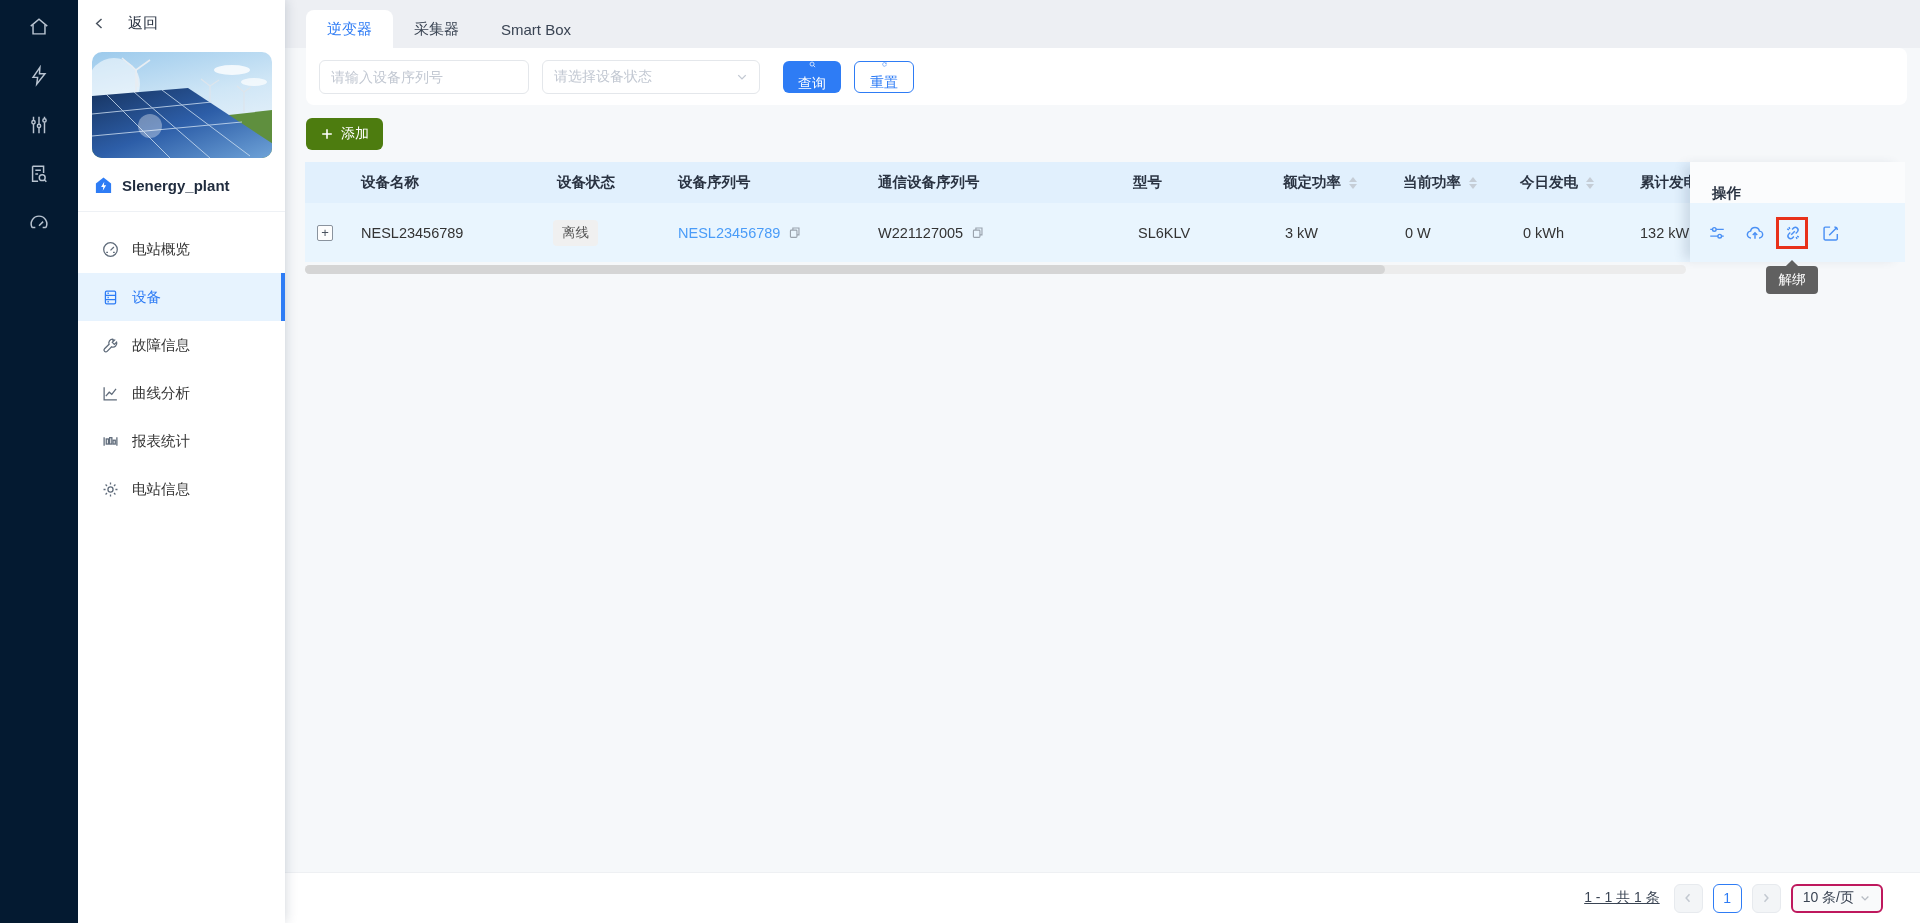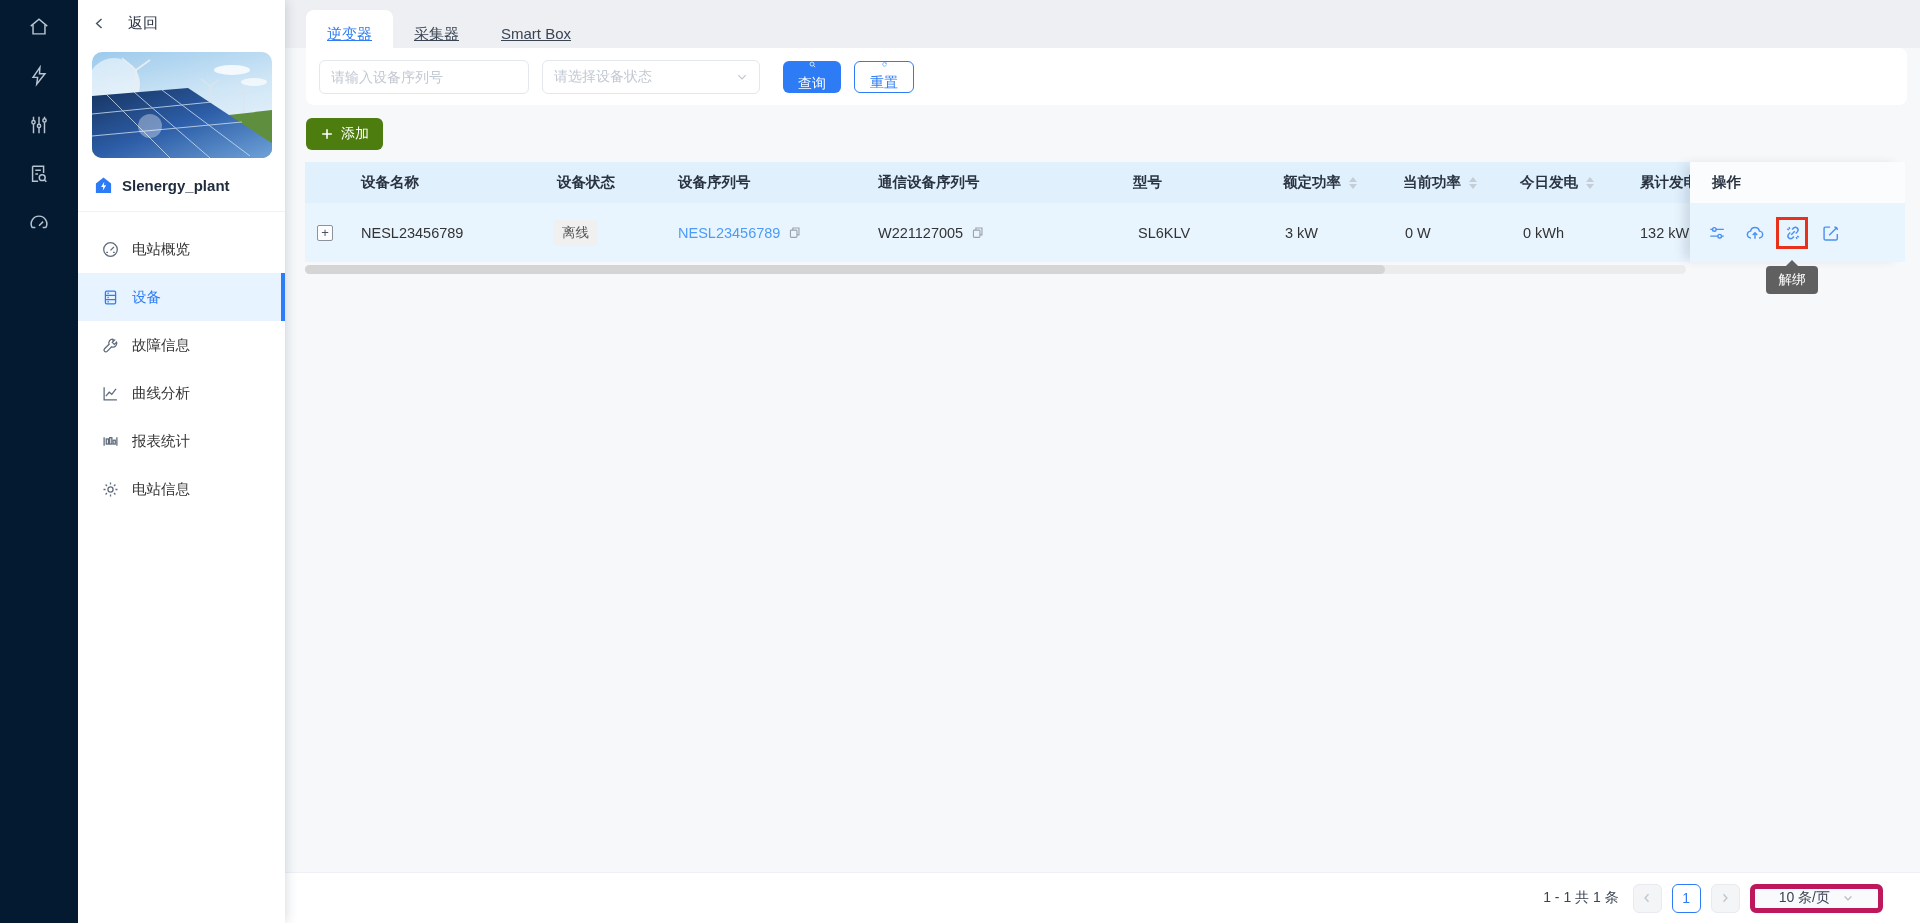--- a/index.html
+++ b/index.html
@@ -26,22 +26,22 @@
                font-size:14.5px; color:#333; cursor:pointer; position:relative; }
   .menu-item svg { width:17px; height:17px; color:#5f6b7a; }
   .menu-item.active { background:#e7f3fe; color:#2e7cf5;font-family:Liberation Serif, serif; }
   .menu-item.active svg { color:#2e7cf5; }
   .menu-item.active::after { content:""; position:absolute; right:0; top:0; width:4px; height:100%;
                              background:#2e7cf5; }
 
   
   .content { position:absolute; left:285px; top:0; right:0; height:923px; background:#f6f8fa; }
   .tabstrip { height:48px; background:#edeff3; display:flex; align-items:flex-end; padding-left:21px; }
-  .tab { height:38px; display:flex; align-items:flex-start; padding:15px 21px; font-size:15px;
-         color:#3a4453; cursor:pointer;text-decoration:underline; }
+  .tab { height:38px; display:flex; align-items:center; padding:8px 21px; font-size:15px;
+         color:#3a4453; cursor:pointer; }
   .tab.active { background:#fff; border-radius:8px 8px 0 0; color:#2e7cf5; }
 
   .filter-card { margin-left:21px; width:1601px; height:57px; background:#fff;
                  border-radius:0 8px 8px 8px; display:flex; align-items:center; gap:13px;
                  padding-left:13px; }
   .txt-input { width:210px; height:34px; border:1px solid #e4e7eb; border-radius:6px;
                padding:0 11px; font-size:14px; color:#333; outline:none;
                font-family:"Liberation Sans","DejaVu Sans",sans-serif; }
   .txt-input::placeholder { color:#c2c8d2; }
   .sel { width:218px; height:34px; border:1px solid #e4e7eb; border-radius:6px; background:#fff;
@@ -80,47 +80,47 @@
   .copy-icon { color:#9aa3ad; cursor:pointer; display:flex; }
   .copy-icon svg { width:13px; height:13px; }
 
   .hscroll { position:absolute; top:103px; left:0; width:1381px; height:9px; background:#ececec;
              border-radius:5px; }
   .hscroll-thumb { position:absolute; left:0; top:0; width:1080px; height:9px; background:#d5d5d5;
                    border-radius:5px; cursor:pointer; }
 
   .fixed-col { position:absolute; left:1385px; top:0; width:215px;
                box-shadow:-9px 0 10px -3px rgba(55,80,115,.16); }
-  .fixed-head { height:41px; background:#fbfcfd; display:flex; align-items:center; padding-left:22px;
+  .fixed-head { height:41px; background:#fbfcfd; display:flex; align-items:flex-end; padding-left:22px;
                 font-size:14.5px; font-weight:600; color:#2a3342; }
   .fixed-body { height:59px; background:#e9f5fe; display:flex; align-items:center; gap:20px;
                 padding-left:18px; }
   .act-icon { width:18px; height:18px; color:#4a90f5; cursor:pointer; display:flex; }
   .act-icon svg { width:18px; height:18px; }
 
   
   .red-box { position:absolute; left:1491px; top:217px; width:32px; height:32px;
              border:3px solid #e8311a; z-index:6; pointer-events:none; }
   .tooltip { position:absolute; left:1481px; top:266px; width:52px; height:28px; background:#606060;
              border-radius:4px; color:#fff; font-size:13.5px; display:flex; align-items:center;
              justify-content:center; z-index:5; }
   .tooltip::before { content:""; position:absolute; top:-4px; left:50%; margin-left:-5px;
                      width:10px; height:10px; background:#606060; transform:rotate(45deg); }
 
   
   .footer { position:absolute; left:0; right:0; bottom:0; height:51px; background:#fff;
             border-top:1px solid #eef0f3; display:flex; align-items:center; justify-content:flex-end;
             gap:10px; padding-right:37px; font-size:14px; color:#3a4453; }
-  .pg-total { margin-right:4px; }
+  .pg-total { margin-right:4px;text-decoration:underline; }
   .pg-btn { width:29px; height:29px; border-radius:6px; background:#f3f5f7; border:1px solid #e7eaee;
             display:flex; align-items:center; justify-content:center; color:#c2c8d0; cursor:pointer; }
   .pg-page { width:29px; height:29px; border-radius:6px; background:#fff; border:1px solid #2e7cf5;
              color:#2e7cf5; display:flex; align-items:center; justify-content:center; cursor:pointer; }
-  .pg-size { height:29px; border-radius:6px; background:#f9fafb; border:5px solid #be185d;
-             display:flex; align-items:center; gap:12px; padding:0 24px; color:#3a4453; cursor:pointer; }
+  .pg-size { height:29px; border-radius:6px; background:#f9fafb; border:2px solid #be185d;
+             display:flex; align-items:center; gap:5px; padding:0 10px; color:#3a4453; cursor:pointer; }
   .pg-btn svg, .pg-size svg { width:12px; height:12px; }
 </style>
 </head>
 <body>
 
 <div class="rail">
   <div class="rail-item">
     <svg viewBox="0 0 24 24" fill="none" stroke="currentColor" stroke-width="1.6">
         <path d="M3 11 L12 3.5 L21 11"></path>
         <path d="M5.5 9.5 V19.5 H18.5 V9.5"></path>

